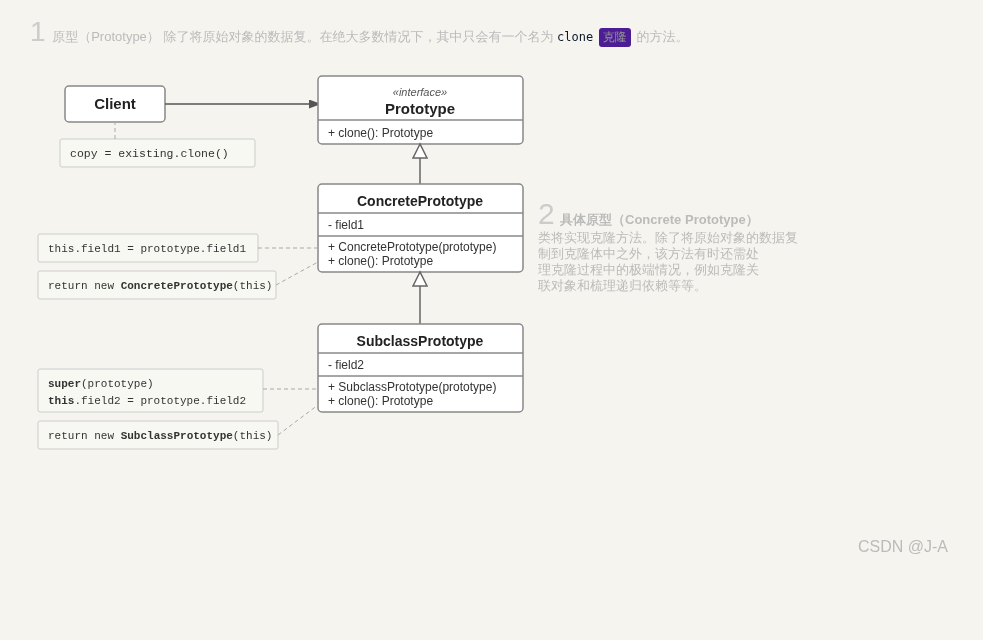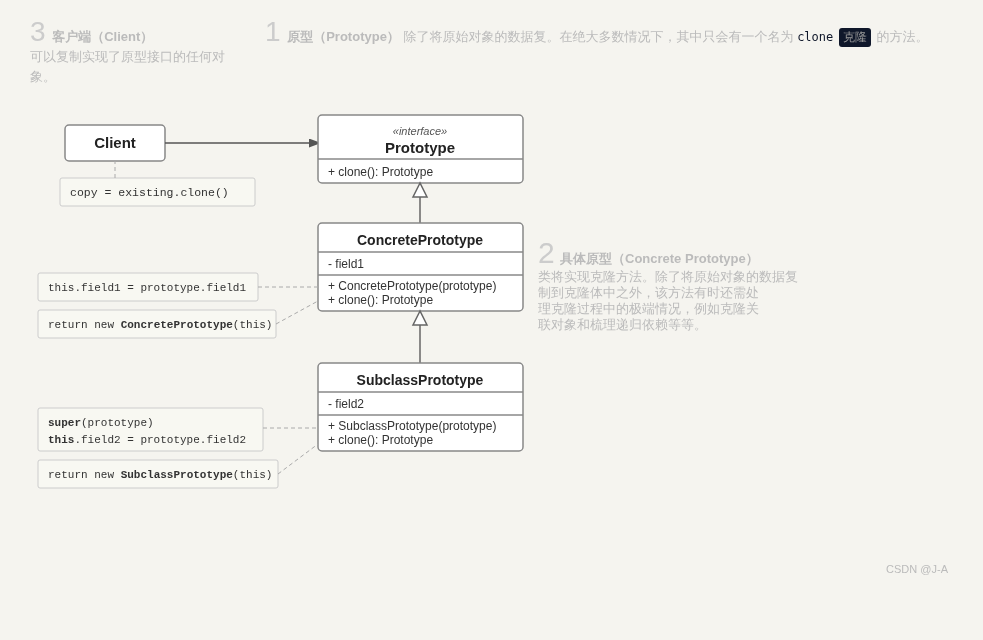--- a/index.html
+++ b/index.html
@@ -23,61 +23,55 @@
     
     .top-annotations {
       display: flex;
       gap: 40px;
       margin-bottom: 18px;
       padding: 0 10px;
     }
 
     .clone-badge {
       display: inline-block;
-      background: #0f172a;
+      background: #4c1d95;
       border-radius: 3px;
       padding: 0 4px;
       font-size: 12px;
       color: #999;
       margin: 0 2px;
     }
 
     .watermark {
       position: absolute;
-      bottom: 20px;
+      bottom: 0;
       right: 15px;
-      font-size: 11px;
+      font-size: 16px;
       color: #bbb;
     }
 
     
     .annot-num {
       font-size: 28px;
       font-weight: 300;
       color: #ccc;
       line-height: 1;
     }
   </style>
 </head>
 <body>
 
 <div class="page">
 
   <div class="top-annotations">
 
-    <div style="flex:0 0 195px; color:#bbb; font-size:13px; line-height:1.55;">
-      <span class="annot-num">3</span>
-      <span style="font-size:13px; font-weight:bold; color:#bbb; margin-left:3px;">客户端（Client）</span>
-      <br>
-      <span style="color:#bbb; font-size:13px;">可以复制实现了原型接口的任何对象。</span>
-    </div>
 
     <div style="flex:1; color:#bbb; font-size:13px; line-height:1.6;">
       <span class="annot-num">1</span>
-      <span style="font-size:13px; font-weight:bold; color:#bbb; margin-left:3px;text-align:center;">原型（Prototype）</span>
+      <span style="font-size:13px; font-weight:normal; color:#bbb; margin-left:3px;text-align:center;">原型（Prototype）</span>
       <span>除了将原始对象的数据复。在绝大多数情况下，其中只会有一个名为</span>
       <code style="font-size:12px; color:#0f172a;">clone</code>
       <span class="clone-badge">克隆</span>
       <span>的方法。</span>
     </div>
   </div>
 
   <div style="position:relative; width:100%; height:490px;">
 
     <svg width="983" height="490" style="position:absolute;top:0;left:0;">

